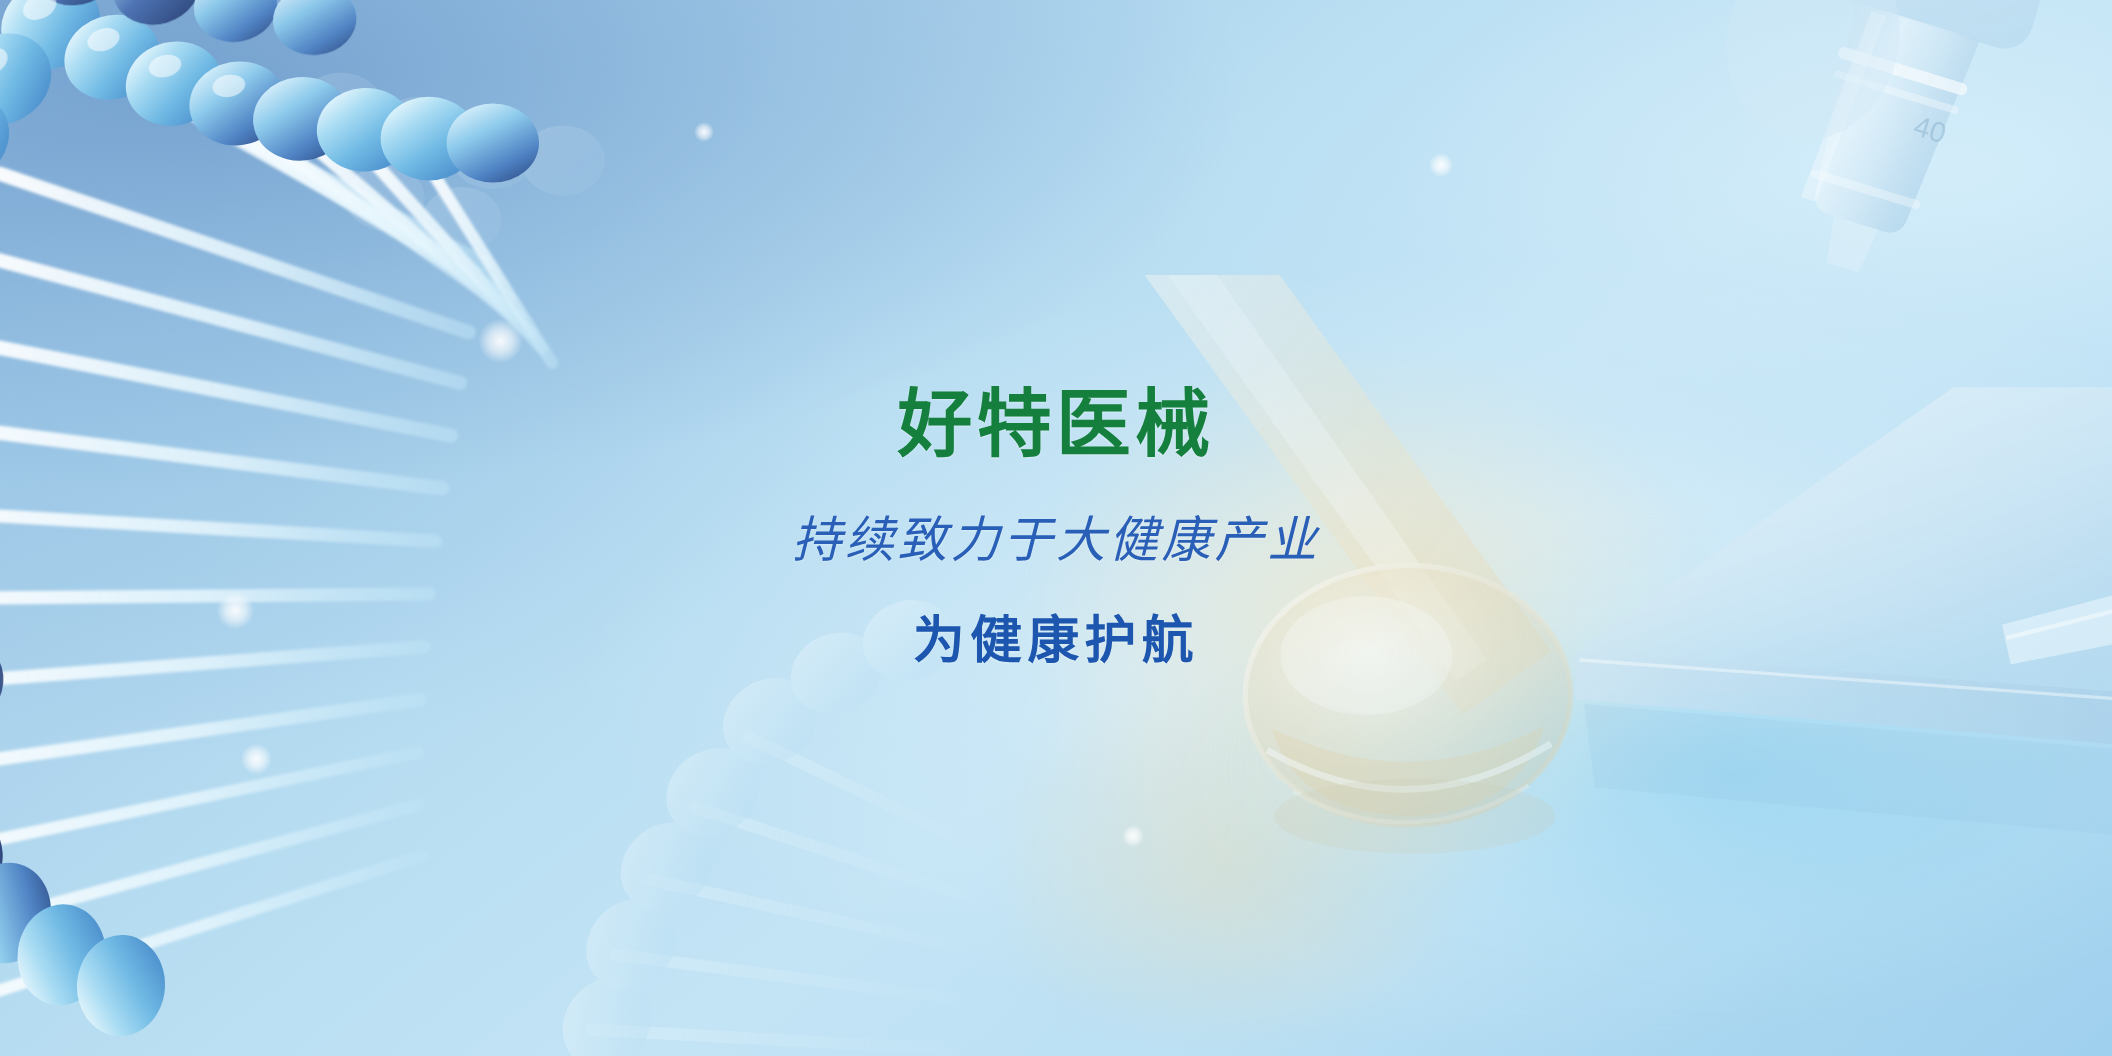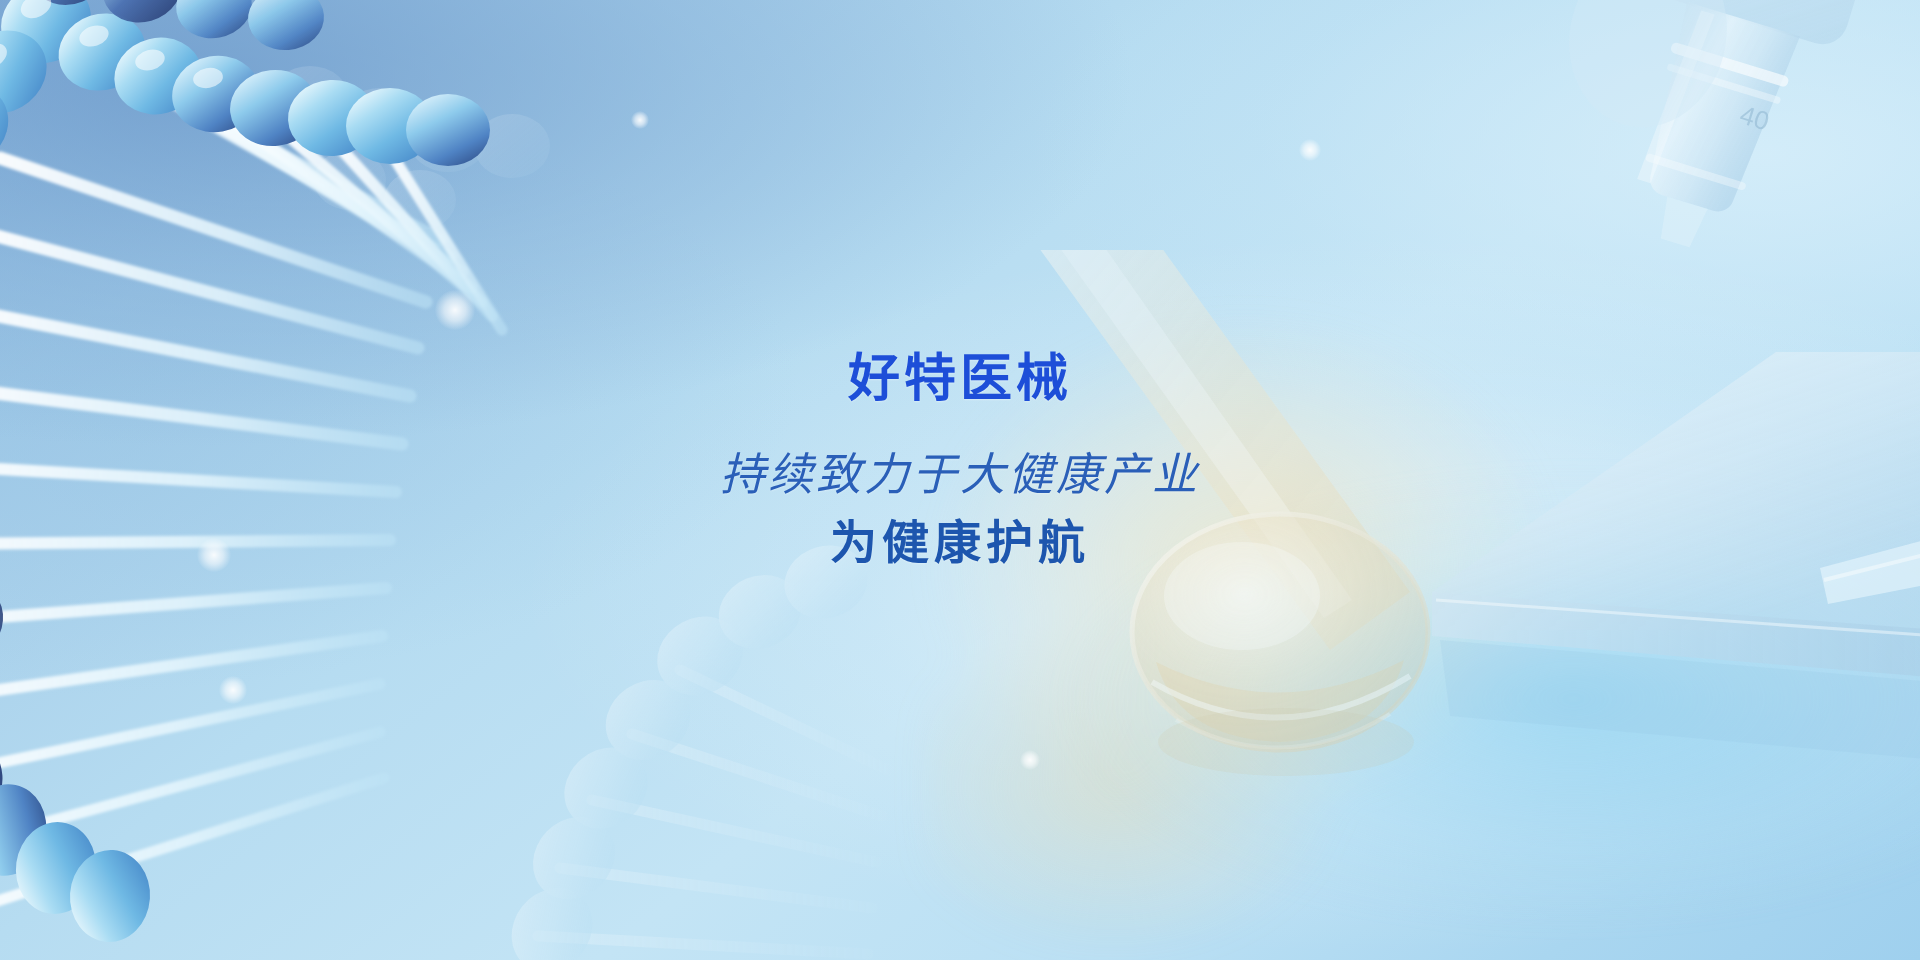--- a/index.html
+++ b/index.html
@@ -126,25 +126,25 @@
   .hero-text {
     position: absolute;
     left: 0;
     right: 0;
     top: 352px;
     text-align: center;
     z-index: 6;
   }
 
   .hero-title {
-    font-size: 52px;
+    font-size: 68px;
     font-weight: 700;
     line-height: 1;
     letter-spacing: 4px;
-    color: #1d4ed8;
+    color: #15803d;
     margin: 0;
     text-shadow: 0 1px 2px rgba(255,255,255,0.35);
   }
 
   .hero-subtitle {
     font-size: 45px;
     font-weight: 400;
     line-height: 1;
     letter-spacing: 3px;
     color: #2a5fb8;
@@ -152,21 +152,21 @@
     text-shadow: 0 1px 2px rgba(255,255,255,0.3);
     font-style: italic;
   }
 
   .hero-tagline {
     font-size: 47px;
     font-weight: 700;
     line-height: 1;
     letter-spacing: 5px;
     color: #1d56ae;
-    margin: 22px 0 0 0;
+    margin: 45px 0 0 0;
     text-shadow: 0 1px 2px rgba(255,255,255,0.3);
   }
 </style>
 </head>
 <body>
 
 <div class="banner">
 
   <div class="bg-base"></div>
   <div class="bg-warm"></div>

